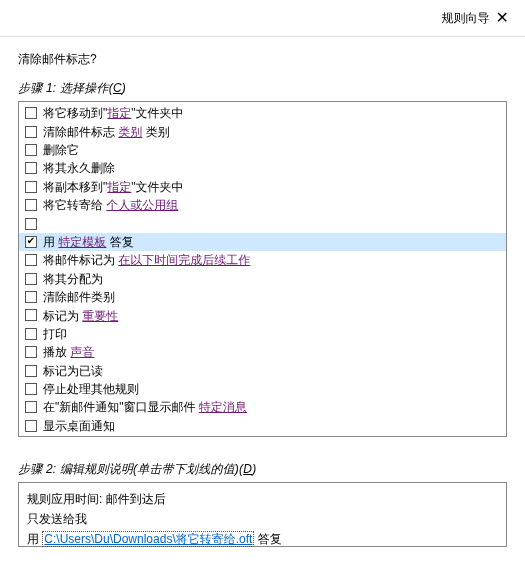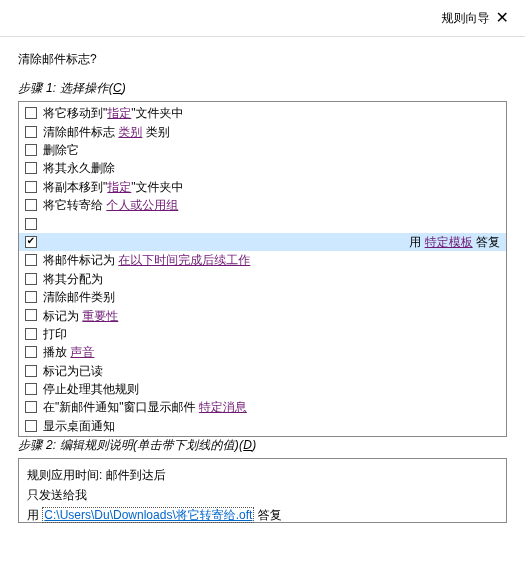--- a/index.html
+++ b/index.html
@@ -37,41 +37,41 @@
       height: 336px;
       overflow: hidden;
     }
     .item {
       display: flex;
       align-items: center;
       padding: 1px 6px;
       line-height: 18px;
       height: 18.4px;
     }
-    .item.selected { background: #cde8ff; justify-content: space-between; }
+    .item.selected { background: #cde8ff; }
     .chk {
       width: 12px;
       height: 12px;
       border: 1px solid #555;
       margin-right: 6px;
       display: inline-flex;
       align-items: center;
       justify-content: center;
       background: #fff;
       font-size: 10px;
       line-height: 1;
       flex-shrink: 0;
     }
     .chk.checked::after { content: "✔"; color: #000; font-size: 10px; position: relative; top: -1px; }
     .link {
       color: #701a75;
       text-decoration: underline;
       cursor: pointer;
     }
-    .step2 { }
+    .step2 { margin-top: 24px; }
     .desc-box {
       border: 1px solid #888;
       background: #fff;
       padding: 6px 8px;
       height: 65px;
       line-height: 20px;
     }
     .dotted-link {
       color: #0066cc;
       text-decoration: underline;

